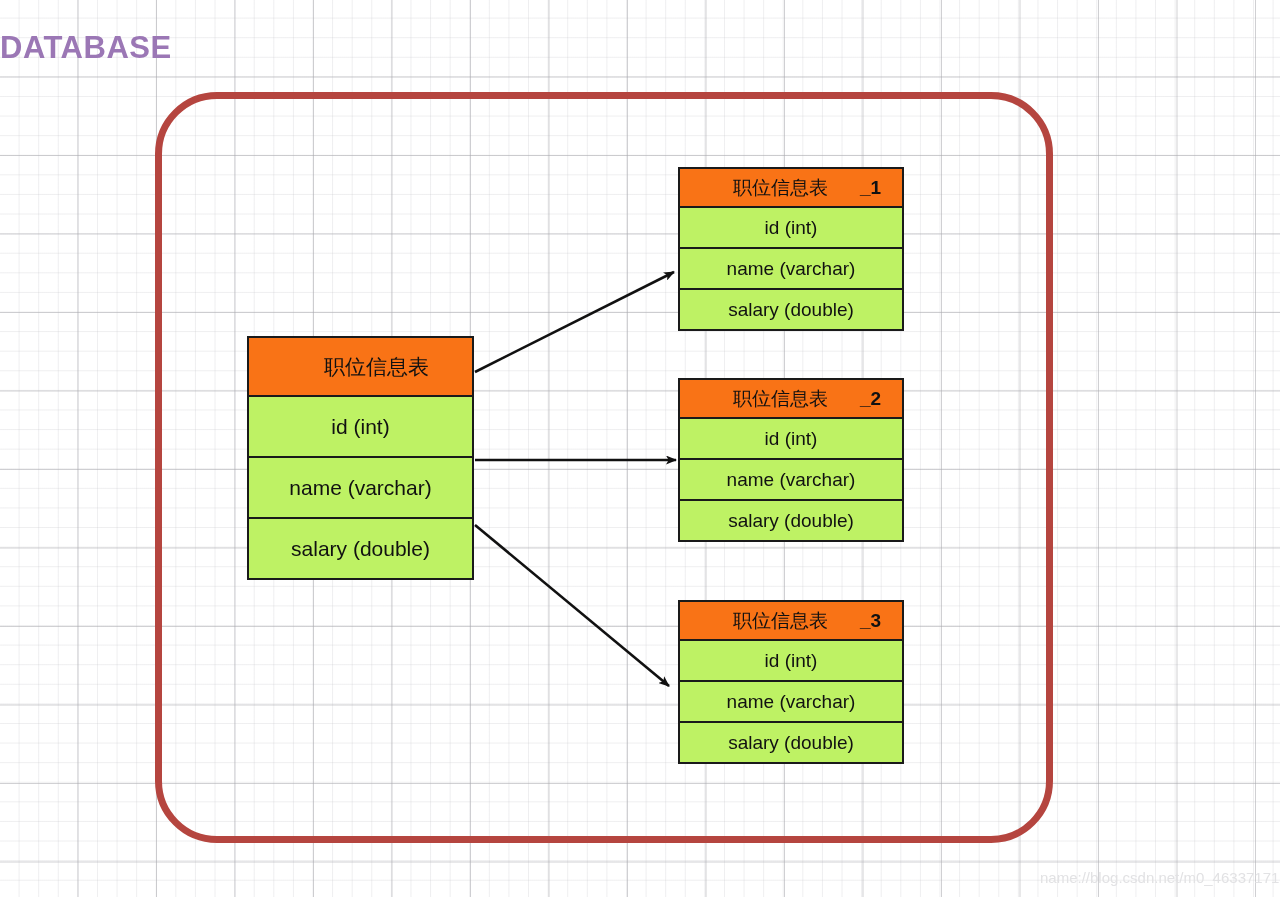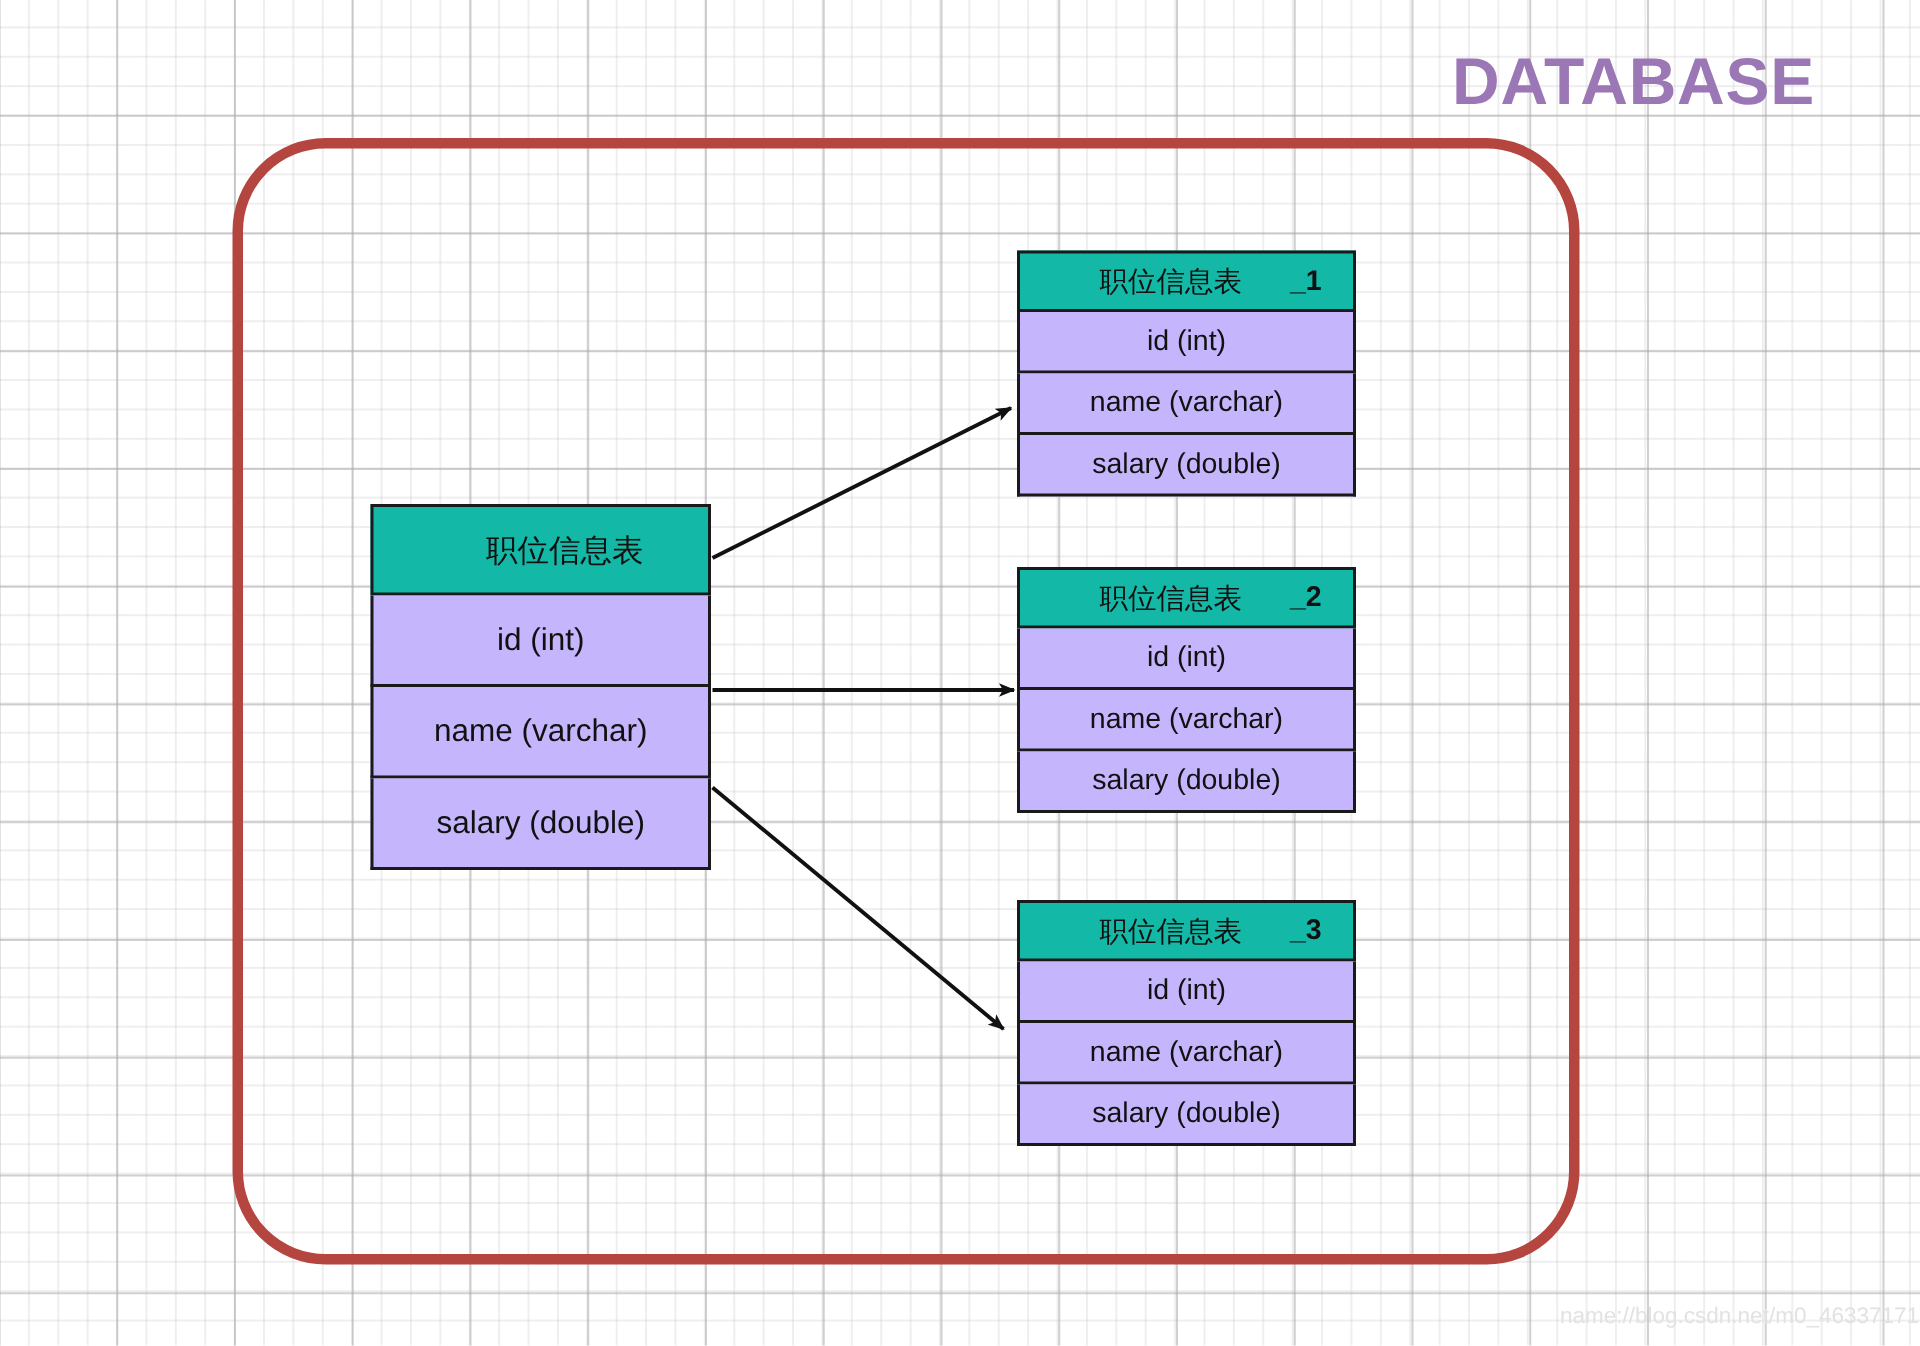--- a/index.html
+++ b/index.html
@@ -31,22 +31,22 @@
       19.6px 19.6px;
     background-position: -1px -2px, -1px -2px, -1px -2px, -1px -2px;
   }
 
   
   #title {
     position: absolute;
     left: 0;
     top: 30px;
     width: 1210px;
-    text-align: right;
-    font-size: 44px;
+    text-align: left;
+    font-size: 31px;
     font-weight: bold;
     letter-spacing: 0.5px;
     color: #9b77b5;
     font-family: "Liberation Sans", "DejaVu Sans", sans-serif;
     white-space: nowrap;
   }
 
   
   #db-boundary {
     position: absolute;
@@ -61,34 +61,34 @@
   }
 
   
   .db-table {
     position: absolute;
     box-sizing: border-box;
     background: #ffffff;
   }
   .tbl-header {
     box-sizing: border-box;
-    background: #14b8a6;
+    background: #f97316;
     border: 2px solid #1a1a1a;
     text-align: center;
     color: #111111;
     white-space: nowrap;
     display: flex;
     align-items: center;
     justify-content: center;
     font-family: "DejaVu Sans", "Liberation Sans", sans-serif;
     padding-left: 32px;
   }
   .tbl-row {
     box-sizing: border-box;
-    background: #c4b5fd;
+    background: #bef264;
     border: 2px solid #1a1a1a;
     border-top: none;
     text-align: center;
     color: #111111;
     white-space: nowrap;
     display: flex;
     align-items: center;
     justify-content: center;
     font-family: "Liberation Sans", "DejaVu Sans", sans-serif;
   }

